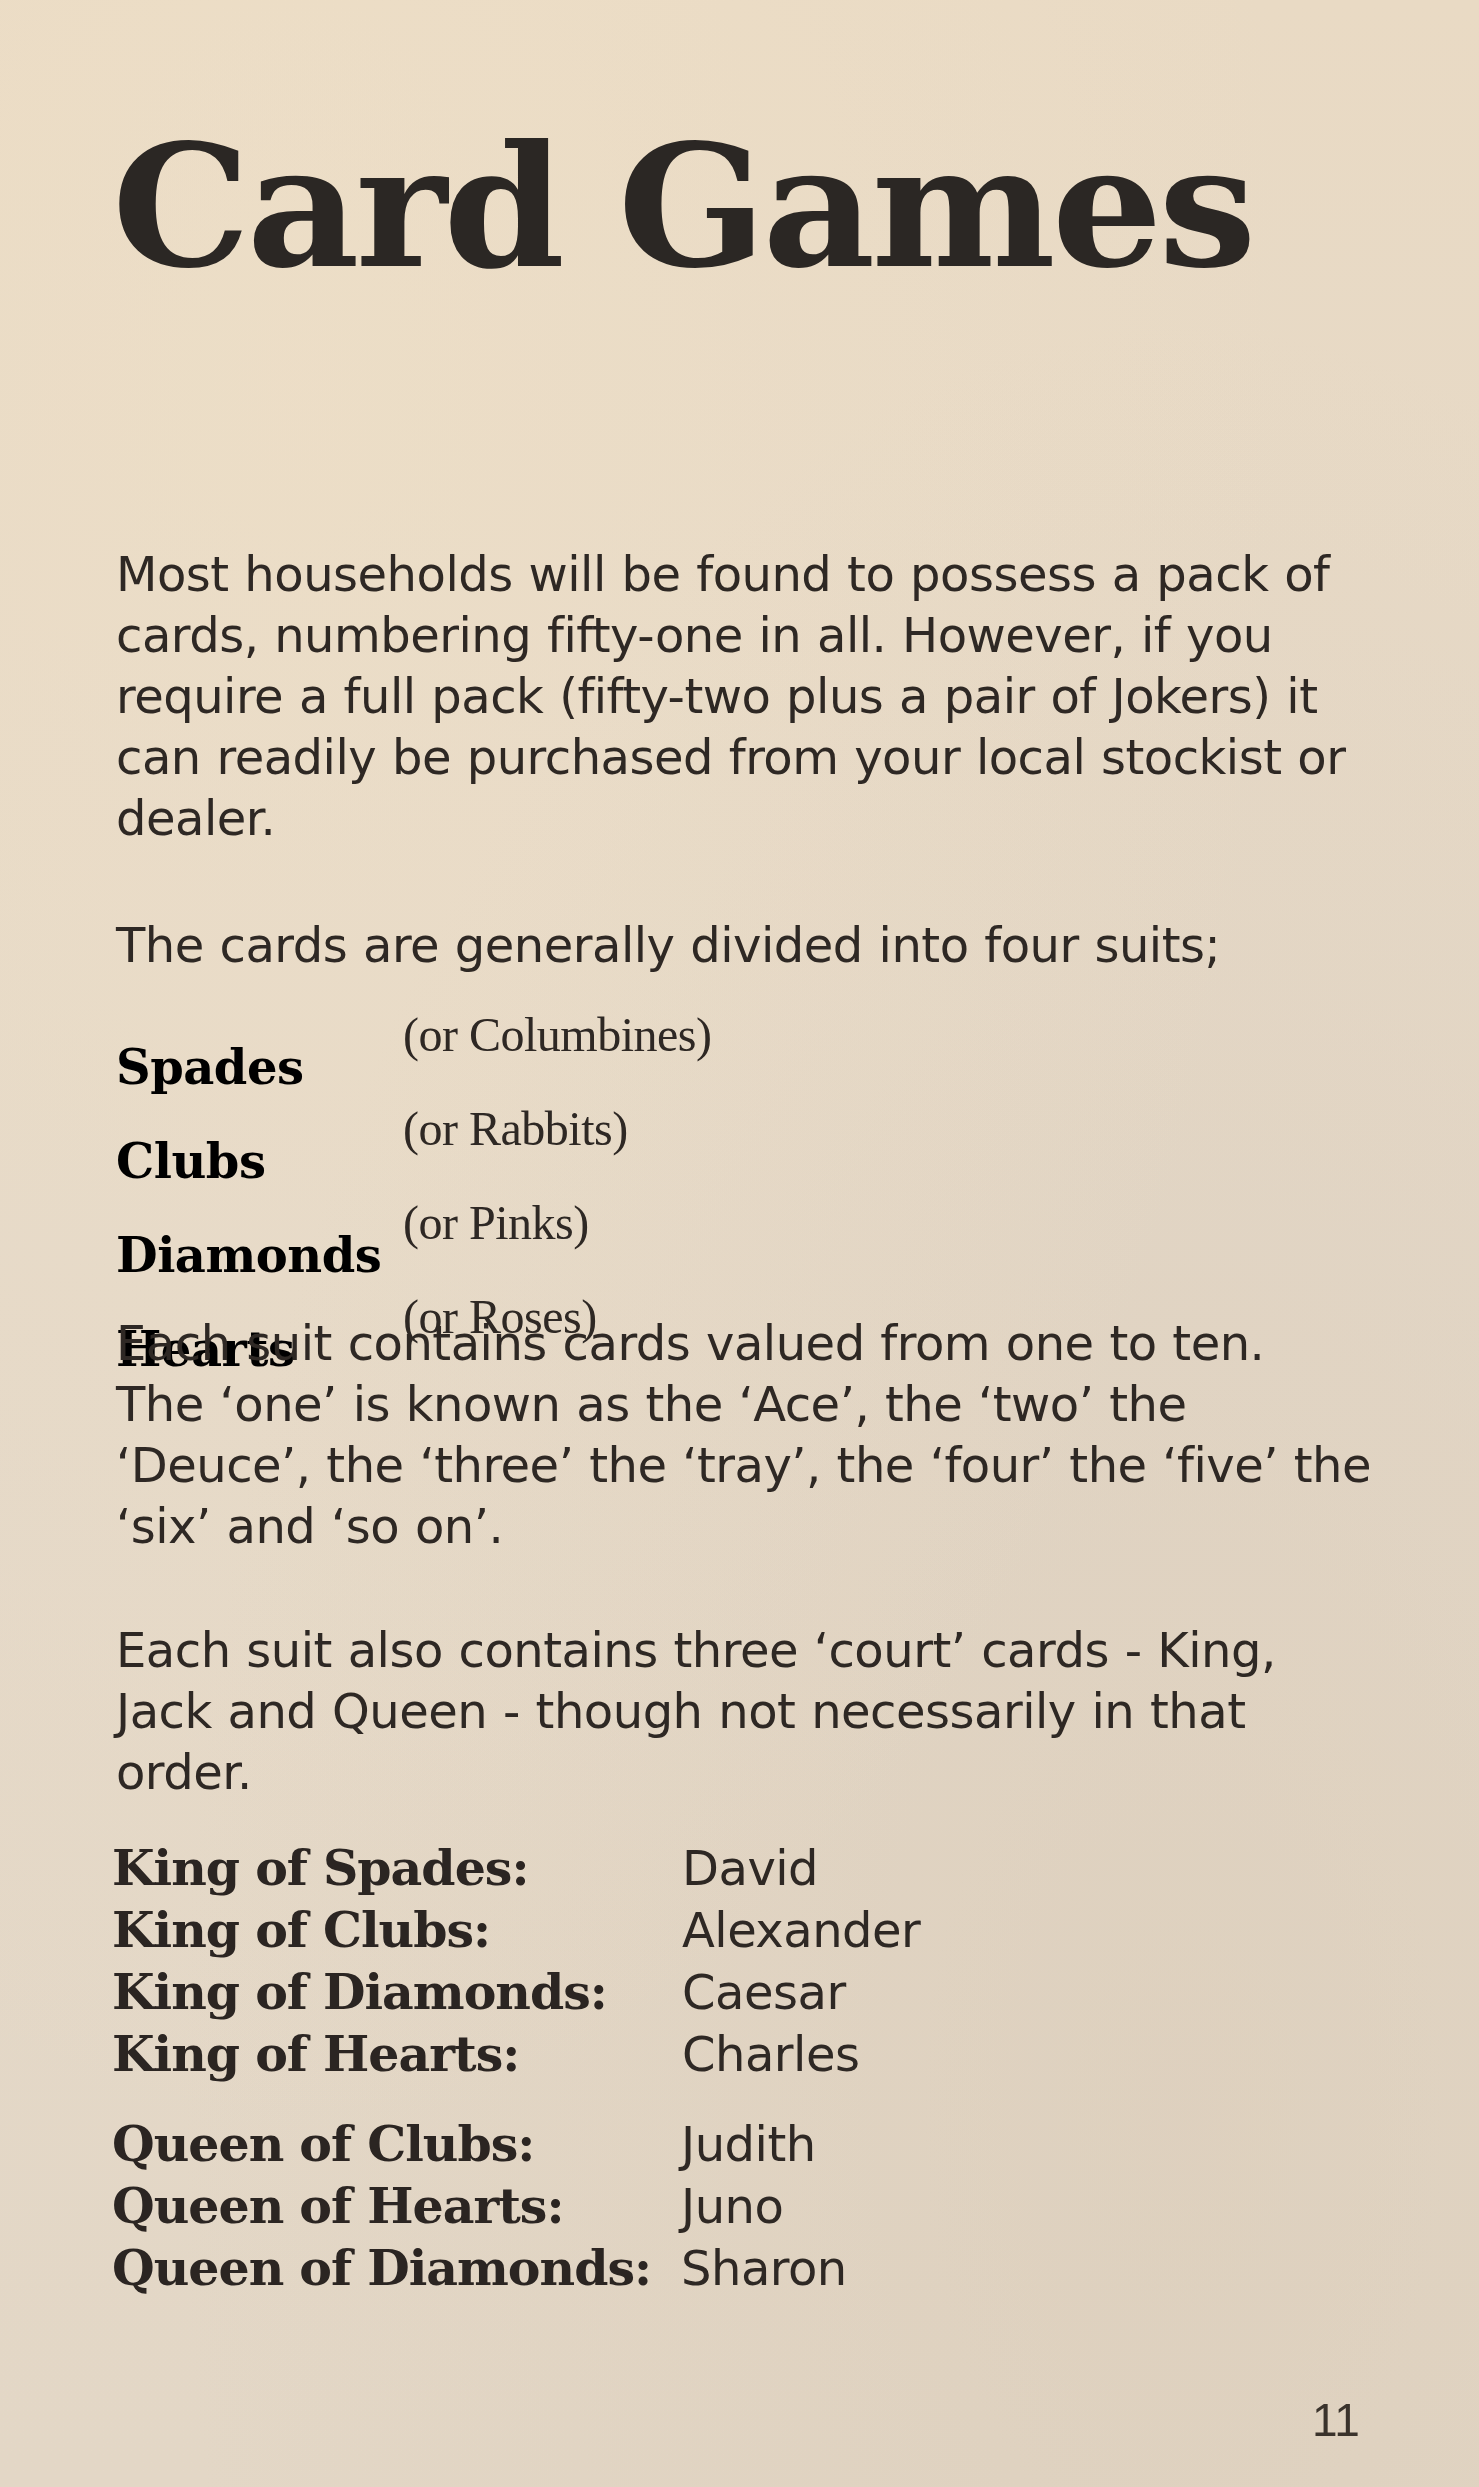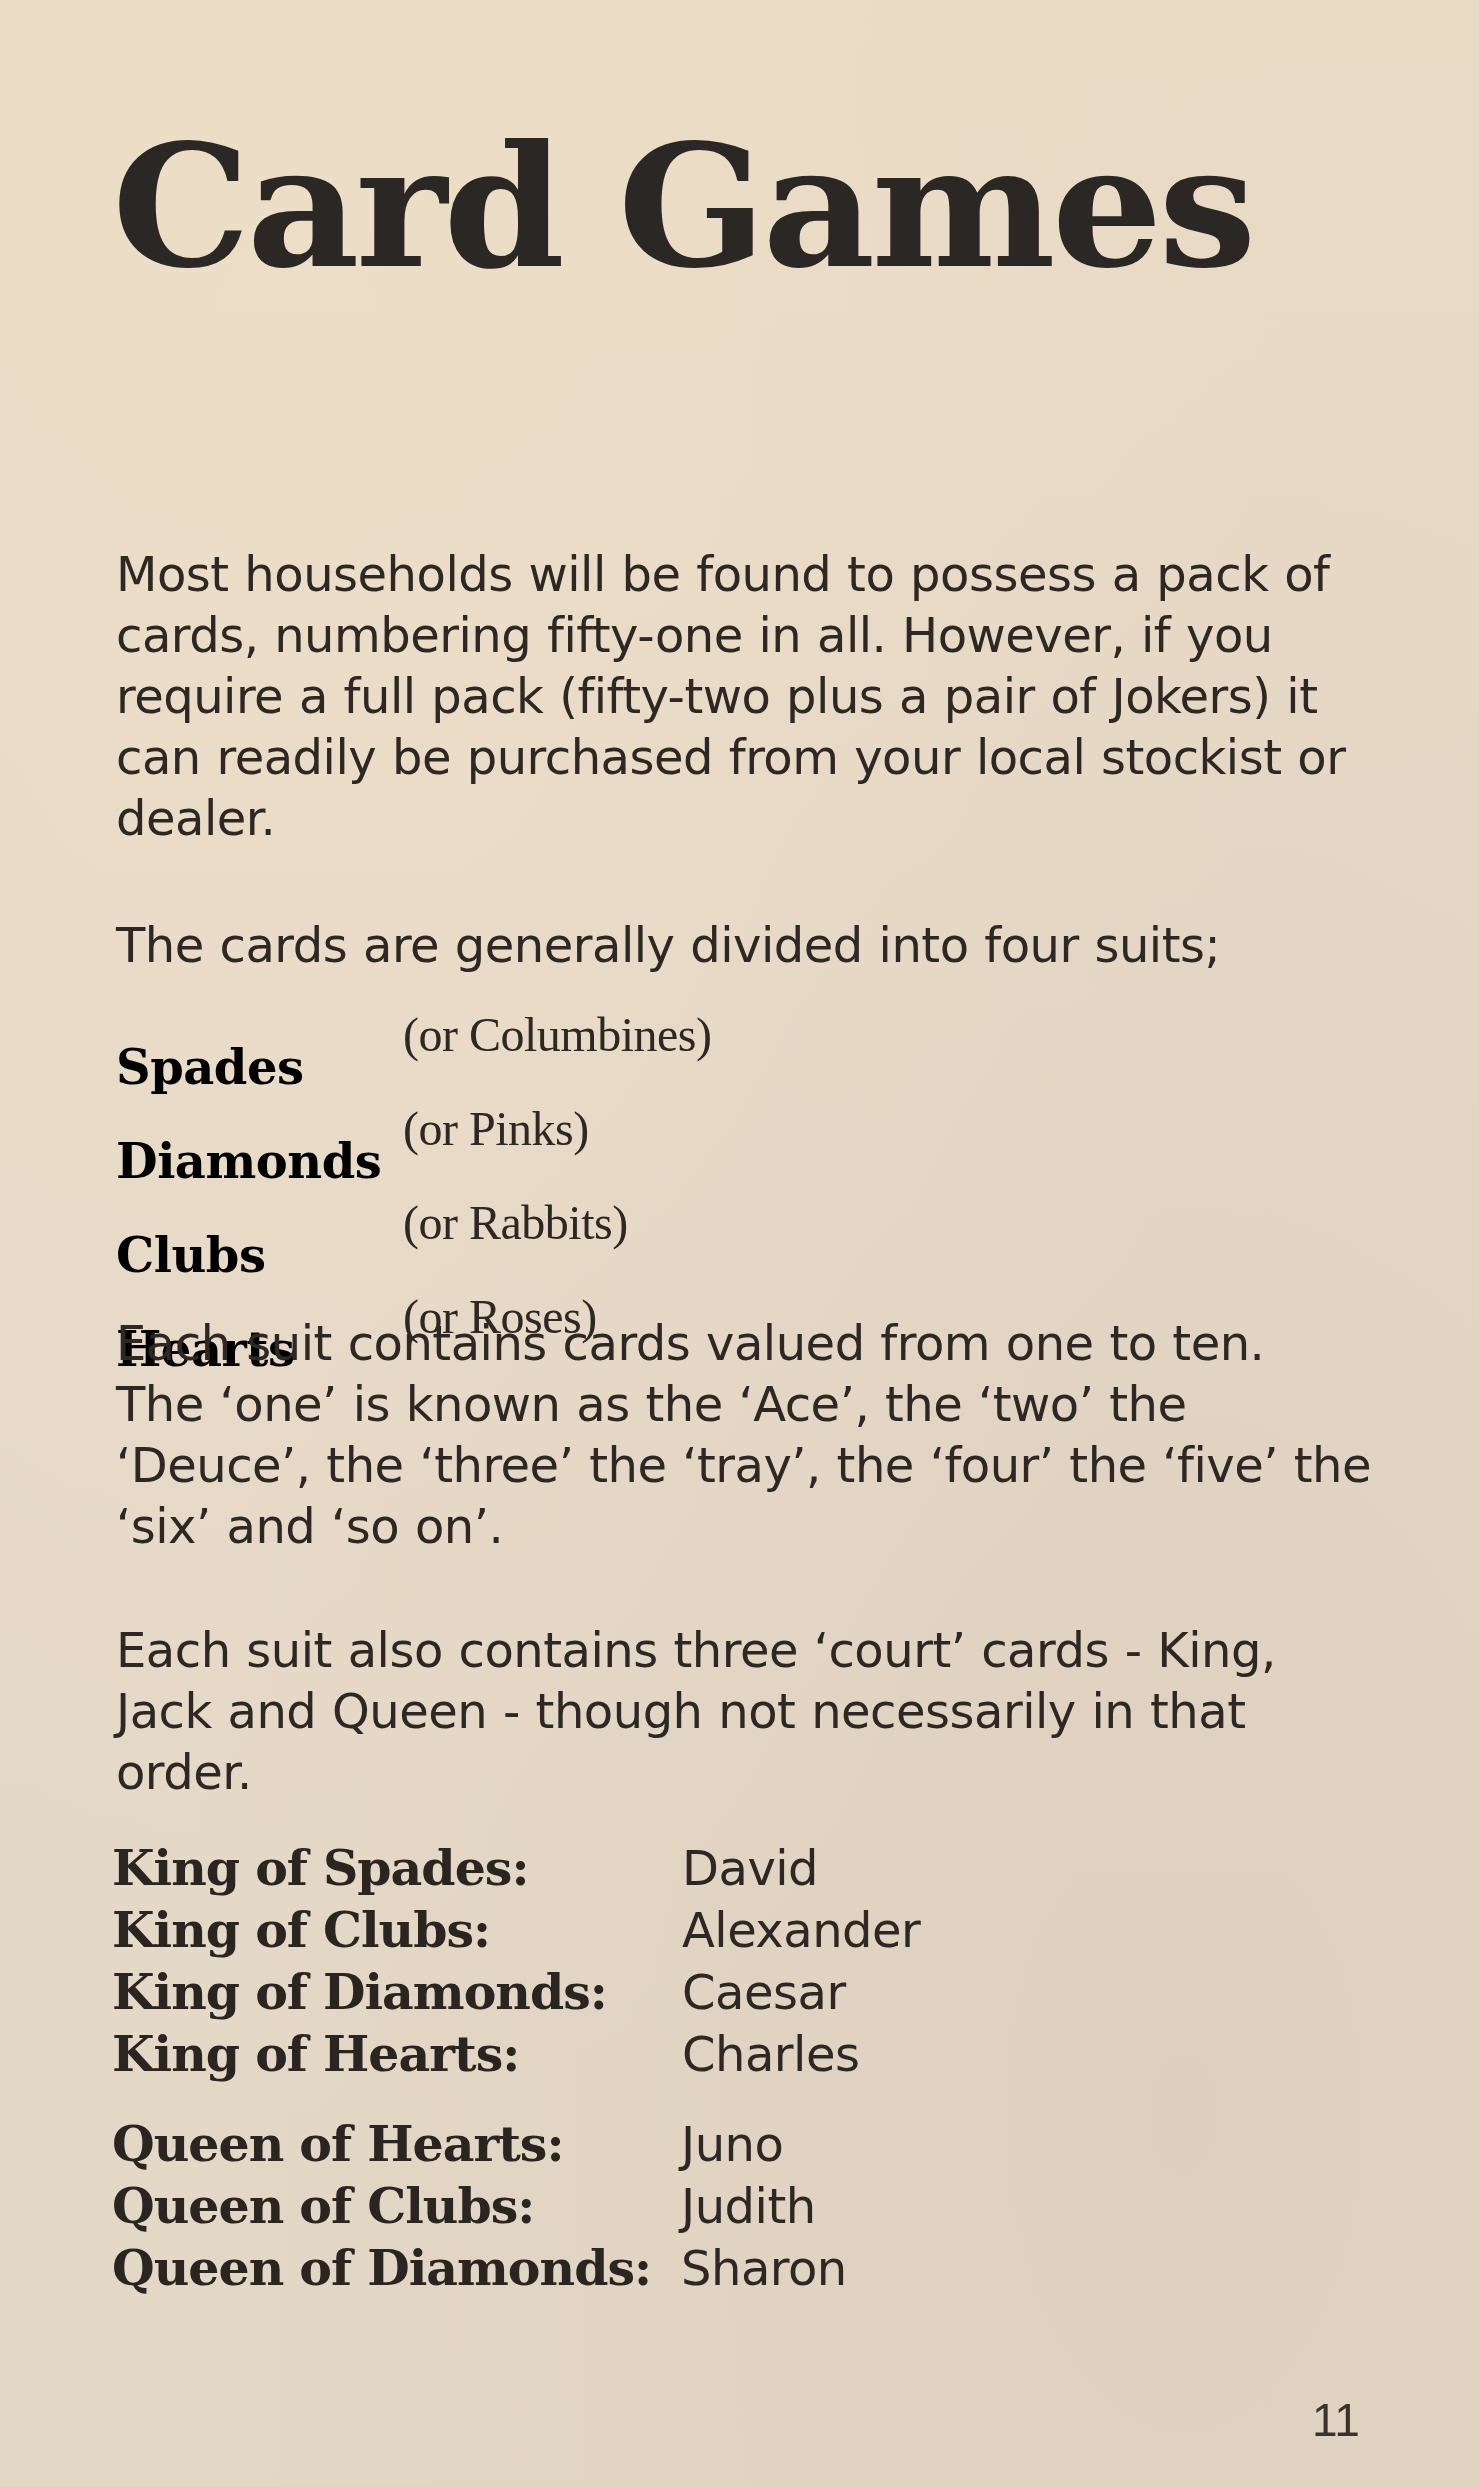--- a/index.html
+++ b/index.html
@@ -137,26 +137,26 @@
 dealer.</p>
 
   <p class="body-text" id="para2" style="margin:0;">The cards are generally divided into four suits;</p>
 
   <div class="suits">
     <div class="suit-row">
       <span class="suit-name">Spades</span>
       <span class="suit-alt">(or Columbines)</span>
     </div>
     <div class="suit-row">
+      <span class="suit-name">Clubs</span>
+      <span class="suit-alt">(or Rabbits)</span>
+    </div>
+    <div class="suit-row">
       <span class="suit-name">Diamonds</span>
       <span class="suit-alt">(or Pinks)</span>
-    </div>
-    <div class="suit-row">
-      <span class="suit-name">Clubs</span>
-      <span class="suit-alt">(or Rabbits)</span>
     </div>
     <div class="suit-row">
       <span class="suit-name">Hearts</span>
       <span class="suit-alt">(or Roses)</span>
     </div>
   </div>
 
   <p class="body-text" id="para3" style="margin:0;">Each suit contains cards valued from one to ten.
 The ‘one’ is known as the ‘Ace’, the ‘two’ the
 ‘Deuce’, the ‘three’ the ‘tray’, the ‘four’ the ‘five’ the
@@ -180,28 +180,28 @@
       <span class="court-name">Caesar</span>
     </div>
     <div class="court-row">
       <span class="court-title">King of Hearts:</span>
       <span class="court-name">Charles</span>
     </div>
   </div>
 
   <div class="court" id="queens">
     <div class="court-row">
+      <span class="court-title">Queen of Clubs:</span>
+      <span class="court-name">Judith</span>
+    </div>
+    <div class="court-row">
       <span class="court-title">Queen of Hearts:</span>
       <span class="court-name">Juno</span>
     </div>
     <div class="court-row">
-      <span class="court-title">Queen of Clubs:</span>
-      <span class="court-name">Judith</span>
-    </div>
-    <div class="court-row">
       <span class="court-title">Queen of Diamonds:</span>
       <span class="court-name">Sharon</span>
     </div>
   </div>
 
   <div class="page-number">11</div>
 
 </div>
 
 

